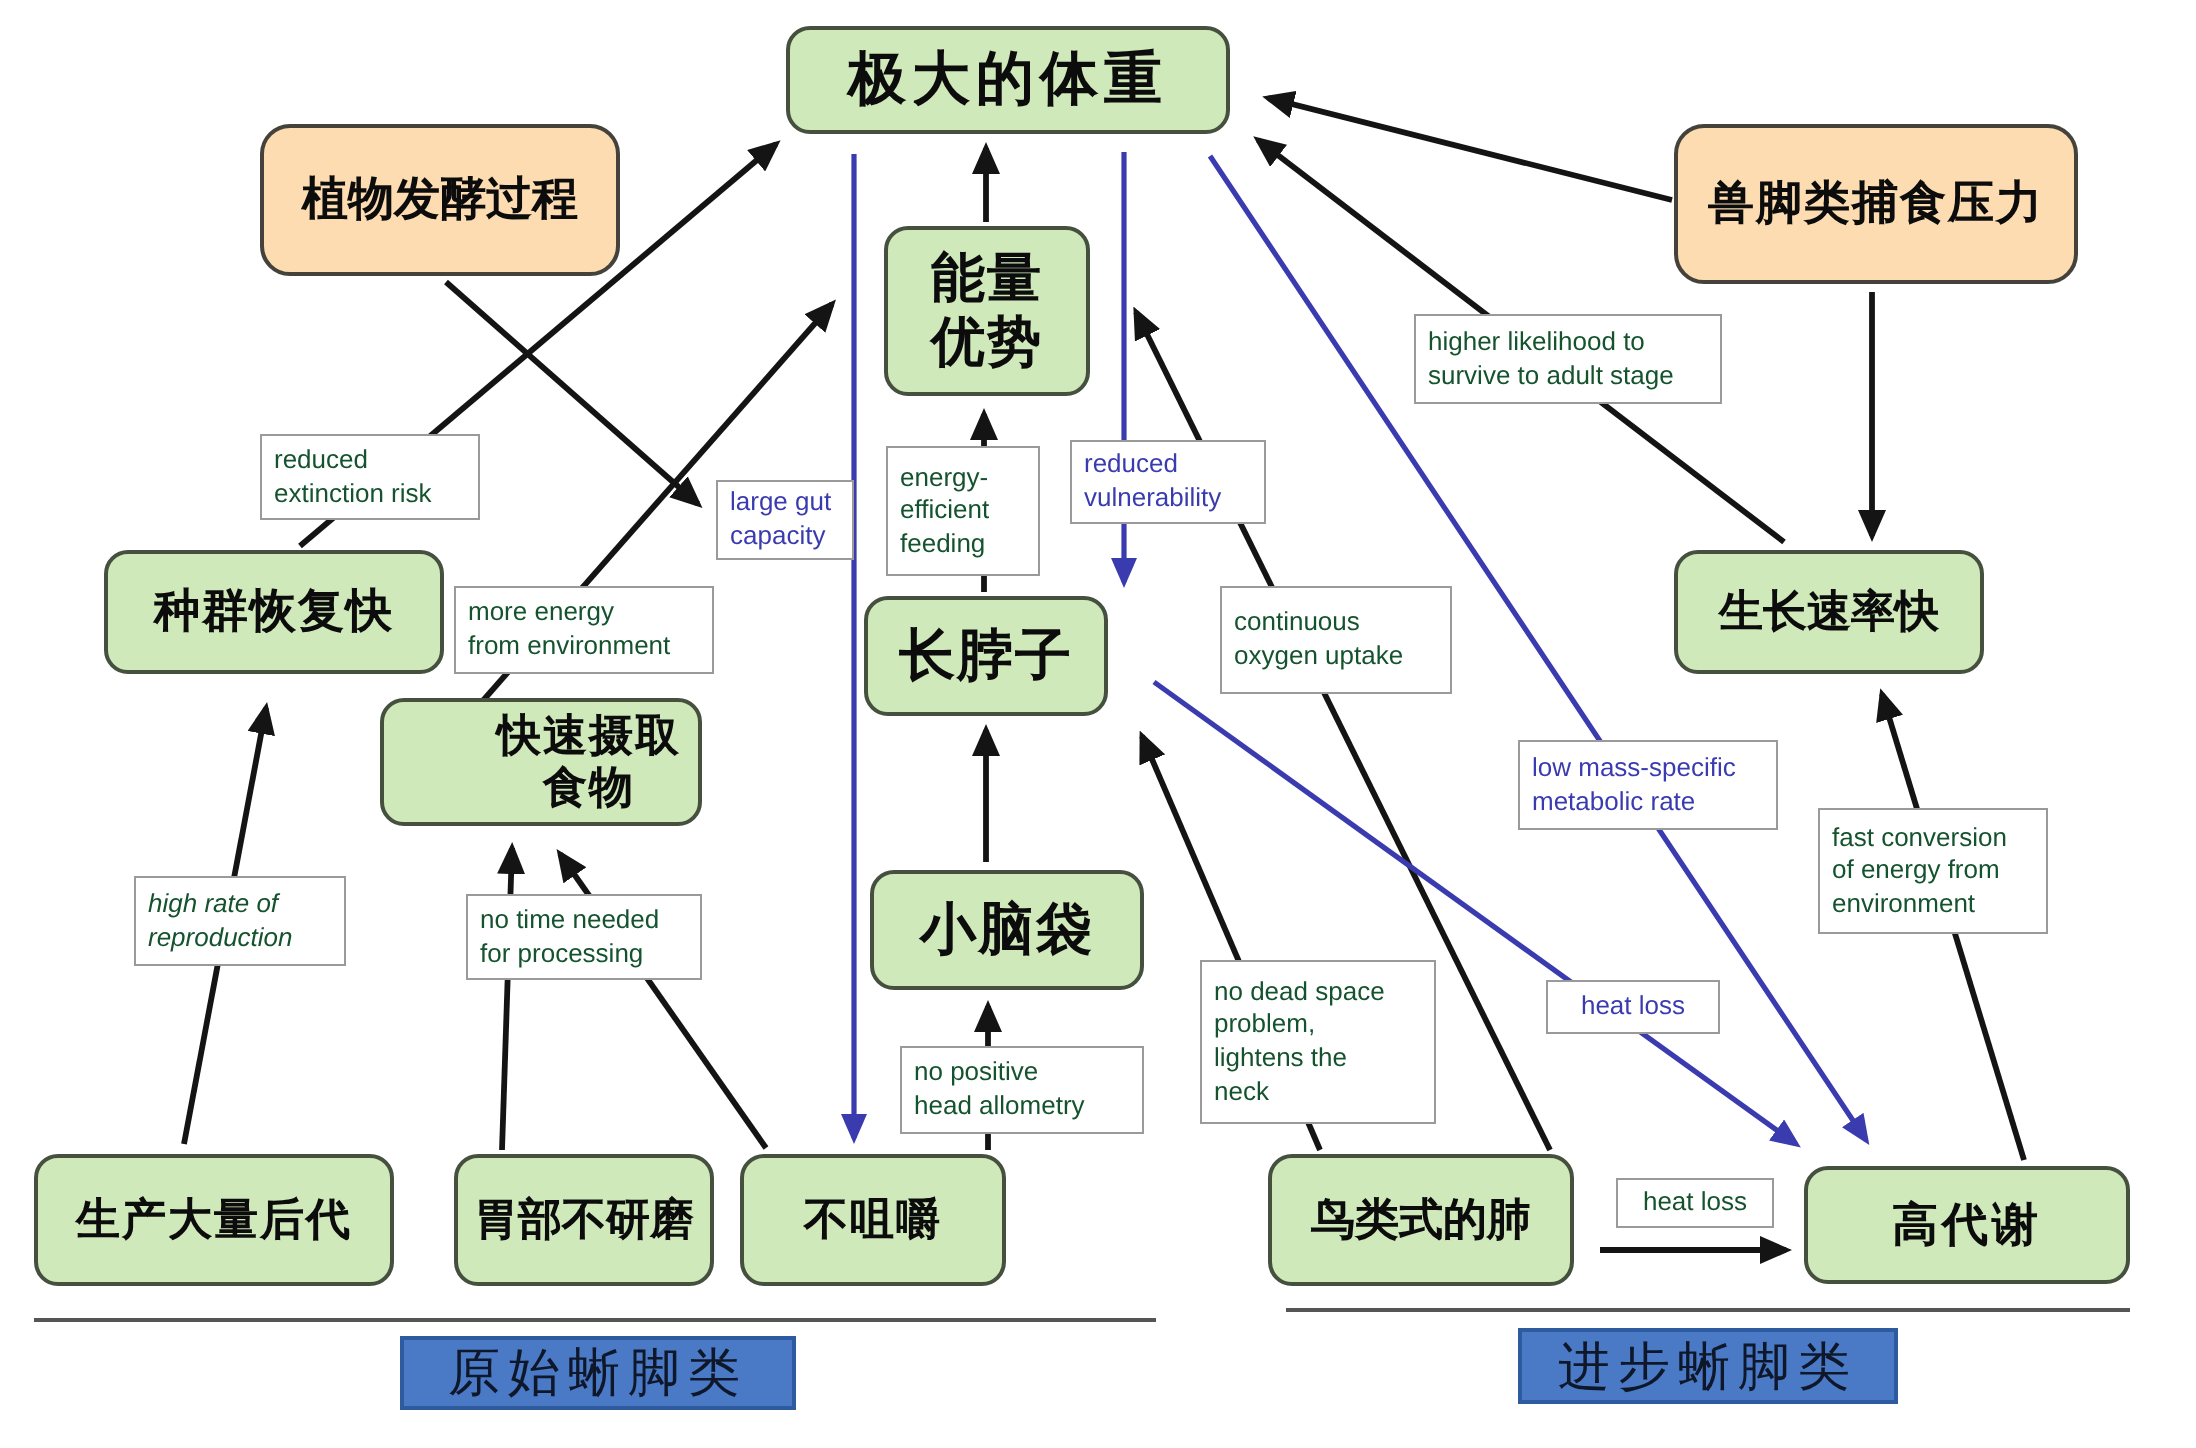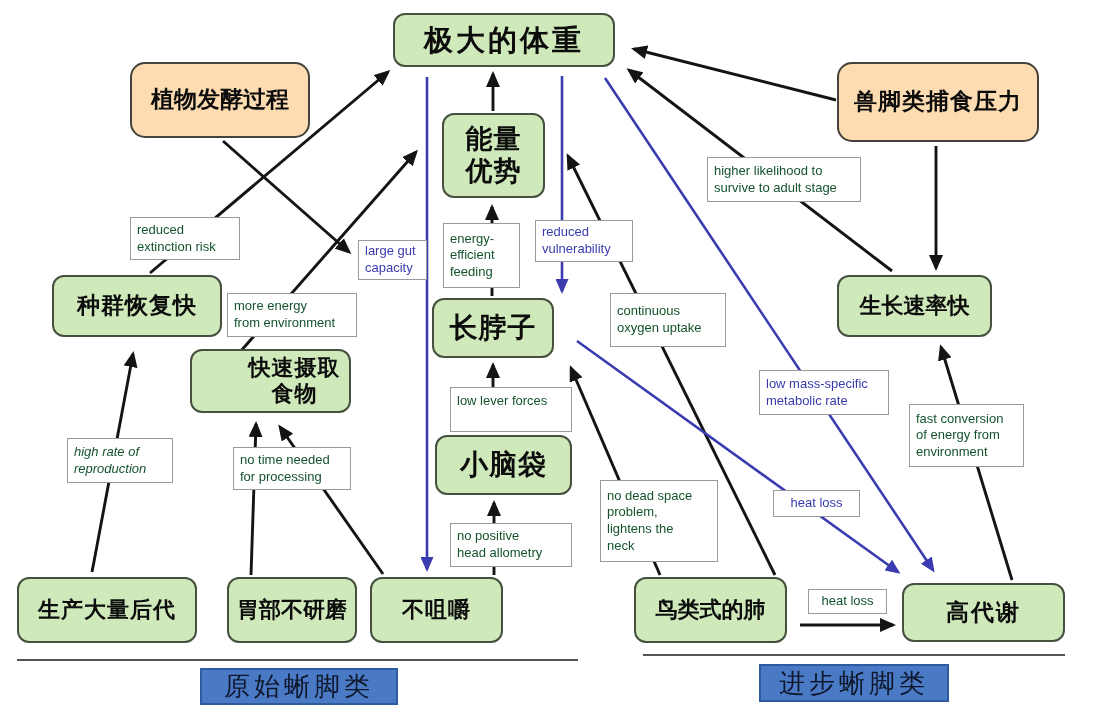--- a/index.html
+++ b/index.html
@@ -89,21 +89,20 @@
 extinction risk</div>
   <div class="lbl" style="left:227px;top:293px;width:130px;height:44px;">more energy
 from environment</div>
   <div class="lbl" style="left:67px;top:438px;width:106px;height:45px;font-style:italic;">high rate of
 reproduction</div>
   <div class="lbl" style="left:233px;top:447px;width:118px;height:43px;">no time needed
 for processing</div>
   <div class="lbl" style="left:443px;top:223px;width:77px;height:65px;">energy-
 efficient
 feeding</div>
-  <div class="lbl top" style="left:450px;top:387px;width:122px;height:45px;">low lever forces</div>
   <div class="lbl" style="left:450px;top:523px;width:122px;height:44px;">no positive
 head allometry</div>
   <div class="lbl" style="left:610px;top:293px;width:116px;height:54px;">continuous
 oxygen uptake</div>
   <div class="lbl" style="left:600px;top:480px;width:118px;height:82px;">no dead space
 problem,
 lightens the
 neck</div>
   <div class="lbl" style="left:707px;top:157px;width:154px;height:45px;">higher likelihood to
 survive to adult stage</div>

